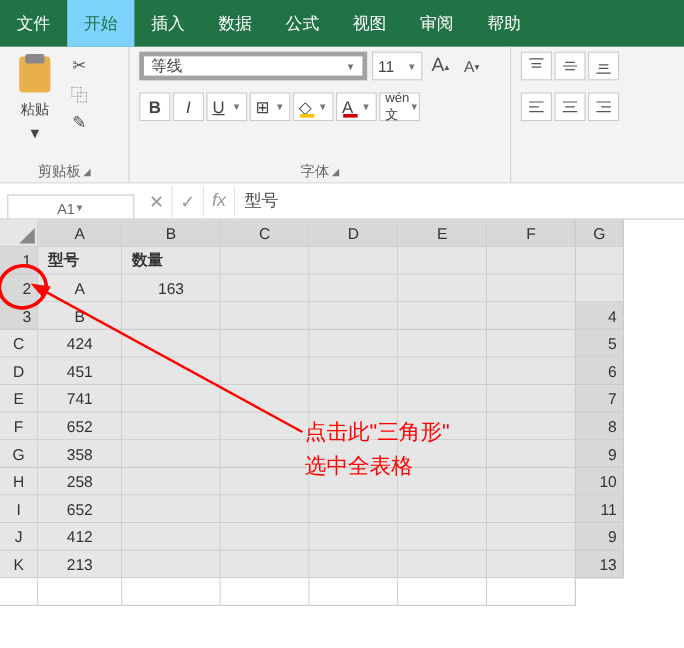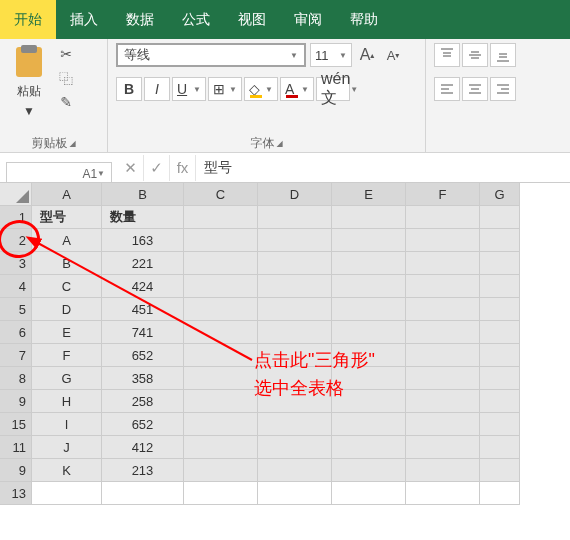--- a/index.html
+++ b/index.html
@@ -1,43 +1,43 @@
 <!DOCTYPE html>
 <html><head>
 <meta charset="utf-8">
 <style>
 *{box-sizing:border-box;margin:0;padding:0;font-family:"Microsoft YaHei",Arial,sans-serif}
 body{width:570px;height:540px;background:#fff;overflow:hidden;position:relative;font-size:12px}
 .menubar{height:39px;background:#217346;display:flex;align-items:stretch;color:#fff}
 .menubar .tab{padding:0 14px;display:flex;align-items:center;font-size:14px;cursor:pointer}
-.menubar .tab.active{background:#fde047;color:#217346}
+.menubar .tab.active{background:#7dd3fc;color:#217346}
 .ribbon{height:114px;background:#f3f3f3;border-bottom:1px solid #d4d4d4;display:flex}
 .rgroup{display:flex;flex-direction:column;border-right:1px solid #d4d4d4}
 .rgroup .body{flex:1;display:flex;align-items:flex-start;padding:4px 8px 0;gap:6px}
 .rgroup .label{height:18px;font-size:12px;color:#666;display:flex;align-items:center;justify-content:center;gap:2px}
 .paste-big{display:flex;flex-direction:column;align-items:center;width:42px;padding-top:2px}
 .paste-big .icon{width:30px;height:34px;position:relative}
 .paste-big .icon::before{content:"";position:absolute;width:26px;height:30px;background:#e8b04a;border-radius:3px;left:2px;top:2px}
 .paste-big .icon::after{content:"";position:absolute;width:16px;height:8px;background:#888;border-radius:2px;left:7px;top:0}
 .paste-big span{font-size:12px;color:#444;margin-top:4px}
 .vcol{display:flex;flex-direction:column;gap:6px;padding-top:2px}
 .smicon{width:20px;height:18px;display:flex;align-items:center;justify-content:center;font-size:14px;color:#555}
 .fontrow{display:flex;align-items:center;gap:4px;margin-bottom:10px}
-.fontsel{width:190px;height:24px;border:2px solid #a3a3a3;background:#fff;display:flex;align-items:center;padding:0 6px;font-size:13px;color:#444;justify-content:space-between}
+.fontsel{width:190px;height:24px;border:4px solid #a3a3a3;background:#fff;display:flex;align-items:center;padding:0 6px;font-size:13px;color:#444;justify-content:space-between}
 .sizesel{width:42px;height:24px;border:1px solid #ccc;background:#fff;display:flex;align-items:center;padding:0 4px;font-size:13px;color:#444;justify-content:space-between}
 .abtn{width:22px;height:22px;display:flex;align-items:center;justify-content:center;color:#555;font-size:15px}
 .brow{display:flex;align-items:center;gap:2px}
 .bbtn{width:26px;height:24px;border:1px solid #ccc;background:#fff;display:flex;align-items:center;justify-content:center;font-size:14px;color:#444}
 .bbtn.wide{width:34px;justify-content:space-between;padding:0 4px}
 .caret{font-size:8px;color:#777}
 .alignrow{display:flex;gap:2px;margin-bottom:10px}
 .albtn{width:26px;height:24px;border:1px solid #ccc;background:#fff;display:flex;align-items:center;justify-content:center}
 .albtn svg{width:14px;height:14px}
 .namebox-row{height:30px;border-bottom:1px solid #ccc;display:flex;align-items:center;background:#fff}
-.namebox{width:106px;height:24px;border:1px solid #ccc;margin:12px 6px 0 6px;display:flex;align-items:center;justify-content:flex-end;padding:0 6px;font-size:12px;color:#666}
+.namebox{width:106px;height:24px;border:1px solid #ccc;margin:12px 6px 0 6px;display:flex;align-items:center;justify-content:center;padding:0 6px;font-size:12px;color:#666}
 .fxbtn{width:26px;height:26px;display:flex;align-items:center;justify-content:center;color:#999;font-size:15px;border-right:1px solid #e4e4e4}
 .fxbar{flex:1;height:26px;display:flex;align-items:center;padding:0 8px;font-size:14px;color:#444}
 .sheet{position:relative}
 .grid{display:grid;grid-template-columns:32px 70px 82px 74px 74px 74px 74px 40px;grid-auto-rows:23px}
 .cell{border-right:1px solid #ccc;border-bottom:1px solid #ccc;display:flex;align-items:center;justify-content:center;font-size:13px;background:#e6e6e6;color:#333}
 .cell.colh{background:#d8d8d8;color:#333}
 .cell.rowh{background:#d8d8d8;color:#333;justify-content:flex-end;padding-right:5px}
 .cell.left{justify-content:flex-start;padding-left:8px}
 .cell.white{background:#fff}
 .corner{background:#e6e6e6;position:relative}
@@ -48,20 +48,21 @@
 .redcircle{position:absolute;left:-2px;top:220px;width:42px;height:38px;border:3px solid #ff0000;border-radius:50%;transform:rotate(-8deg)}
 .color-a{position:relative}
 .color-a::after{content:"";position:absolute;bottom:2px;left:5px;width:12px;height:3px;background:#c00}
 .color-fill{position:relative}
 .color-fill::after{content:"";position:absolute;bottom:2px;left:5px;width:12px;height:3px;background:#ffc000}
 </style>
 </head>
 <body>
 
 <div class="menubar">
+  <div class="tab">文件</div>
   <div class="tab active">开始</div>
   <div class="tab">插入</div>
   <div class="tab">数据</div>
   <div class="tab">公式</div>
   <div class="tab">视图</div>
   <div class="tab">审阅</div>
   <div class="tab">帮助</div>
 </div>
 
 <div class="ribbon">
@@ -110,21 +111,21 @@
           </div>
         <div class="bbtn wide color-fill">
             <span>◇</span>
             <span class="caret">▼</span>
           </div>
         <div class="bbtn wide color-a">
             <span>A</span>
             <span class="caret">▼</span>
           </div>
         <div class="bbtn wide">
-            <span style="font-size:16px">wén<br>文</span>
+            <span style="font-size:11px">wén<br>文</span>
             <span class="caret">▼</span>
           </div>
       </div>
     </div>
     <div class="label">
         <span>字体</span> 
         <span class="caret">◢</span>
       </div>
   </div>
   <div class="rgroup" style="flex:1;border-right:none">
@@ -180,21 +181,21 @@
   </div>
 </div>
 
 <div class="namebox-row">
   <div class="namebox">
       <span>A1</span>
       <span class="caret">▼</span>
     </div>
   <div class="fxbtn">✕</div>
   <div class="fxbtn">✓</div>
-  <div class="fxbtn" style="">fx</div>
+  <div class="fxbtn" style="font-style:italic">fx</div>
   <div class="fxbar">型号</div>
 </div>
 
 <div class="sheet">
   <div class="grid" id="grid">
       <div class="cell corner"></div>
       <div class="cell colh">A</div>
       <div class="cell colh">B</div>
       <div class="cell colh">C</div>
       <div class="cell colh">D</div>
@@ -212,21 +213,20 @@
       <div class="cell rowh">2</div>
       <div class="cell ">A</div>
       <div class="cell ">163</div>
       <div class="cell "></div>
       <div class="cell "></div>
       <div class="cell "></div>
       <div class="cell "></div>
       <div class="cell "></div>
       <div class="cell rowh">3</div>
       <div class="cell ">B</div>
-      <div class="cell ">221</div>
       <div class="cell "></div>
       <div class="cell "></div>
       <div class="cell "></div>
       <div class="cell "></div>
       <div class="cell "></div>
       <div class="cell rowh">4</div>
       <div class="cell ">C</div>
       <div class="cell ">424</div>
       <div class="cell "></div>
       <div class="cell "></div>
@@ -266,21 +266,21 @@
       <div class="cell "></div>
       <div class="cell "></div>
       <div class="cell rowh">9</div>
       <div class="cell ">H</div>
       <div class="cell ">258</div>
       <div class="cell "></div>
       <div class="cell "></div>
       <div class="cell "></div>
       <div class="cell "></div>
       <div class="cell "></div>
-      <div class="cell rowh">15</div>
+      <div class="cell rowh">10</div>
       <div class="cell ">I</div>
       <div class="cell ">652</div>
       <div class="cell "></div>
       <div class="cell "></div>
       <div class="cell "></div>
       <div class="cell "></div>
       <div class="cell "></div>
       <div class="cell rowh">11</div>
       <div class="cell ">J</div>
       <div class="cell ">412</div>

